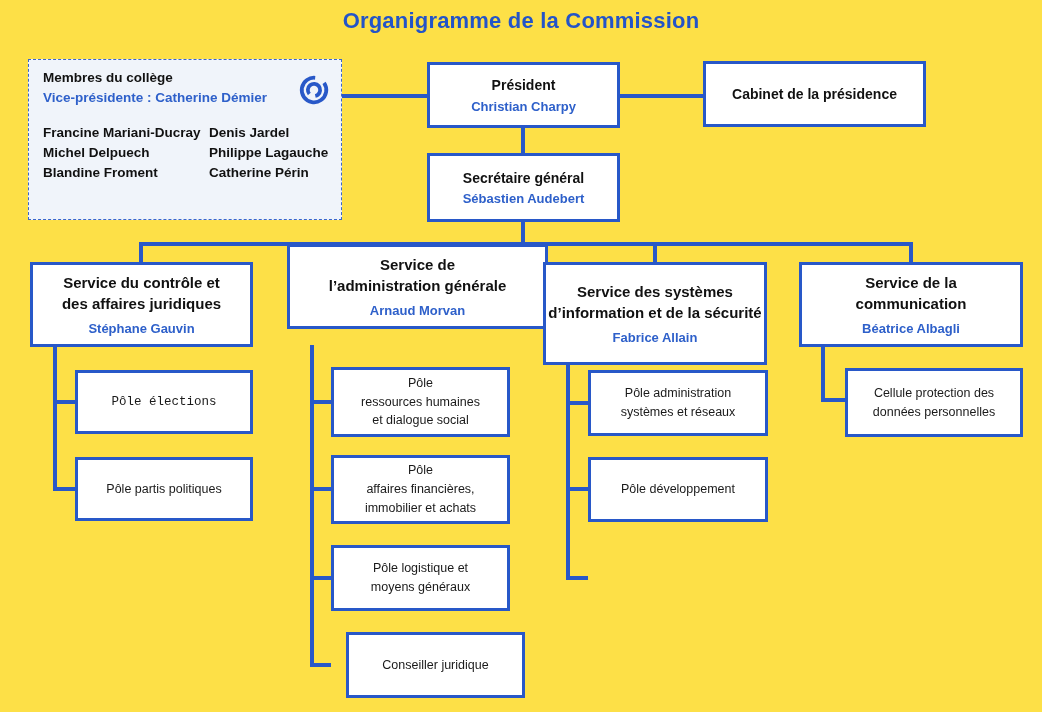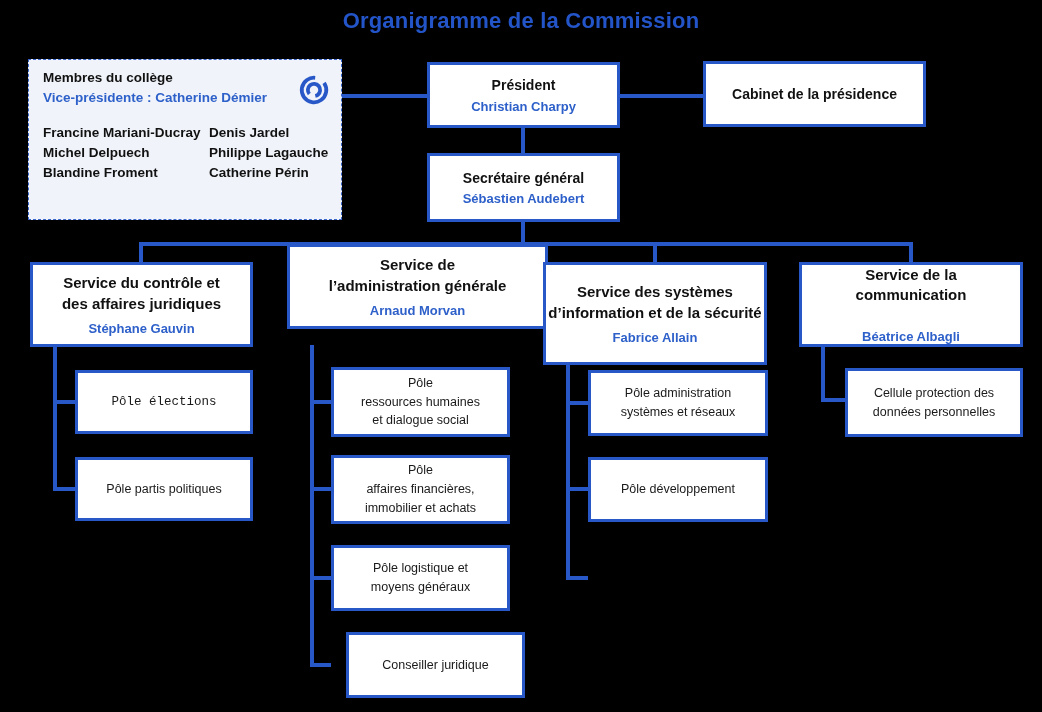--- a/index.html
+++ b/index.html
@@ -1,17 +1,17 @@
 <!DOCTYPE html>
 <html lang="fr"><head>
 <meta charset="utf-8">
 <style>
   html,body{margin:0;padding:0;background:#ffffff;}
   .stage{
-    position:relative;width:1042px;height:712px;background:#000000;
+    position:relative;width:1042px;height:712px;background:#fde047;
     font-family:"Liberation Sans","DejaVu Sans",sans-serif;
     overflow:hidden;color:#111;
   }
   .page-title{
     position:absolute;left:0;right:0;top:8px;text-align:center;
     font-size:22px;font-weight:bold;color:#2354c8;letter-spacing:.2px;
   }
   .page-subtitle{
     position:absolute;left:0;right:0;top:36px;text-align:center;
     font-size:15px;color:#2d5fc9;
@@ -121,21 +121,21 @@
   <div class="box" style="left:287px;top:244px;width:261px;height:85px;">
     <div class="box-title multiline">Service de
 l’administration générale</div>
     <div class="box-name">Arnaud Morvan</div>
   </div>
   <div class="box" style="left:543px;top:262px;width:224px;height:103px;">
     <div class="box-title multiline">Service des systèmes
 d’information et de la sécurité</div>
     <div class="box-name">Fabrice Allain</div>
   </div>
-  <div class="box" style="left:799px;top:262px;width:224px;height:85px;justify-content:space-between;">
+  <div class="box" style="left:799px;top:262px;width:224px;height:85px;">
     <div class="box-title multiline">Service de la
 communication</div>
     <div class="box-name">Béatrice Albagli</div>
   </div>
 
   <div class="box" style="left:75px;top:370px;width:178px;height:64px;font-family:Liberation Mono, monospace;">
     <div class="unit-text multiline">Pôle élections</div>
   </div>
   <div class="box" style="left:75px;top:457px;width:178px;height:64px;">
     <div class="unit-text multiline">Pôle partis politiques</div>

